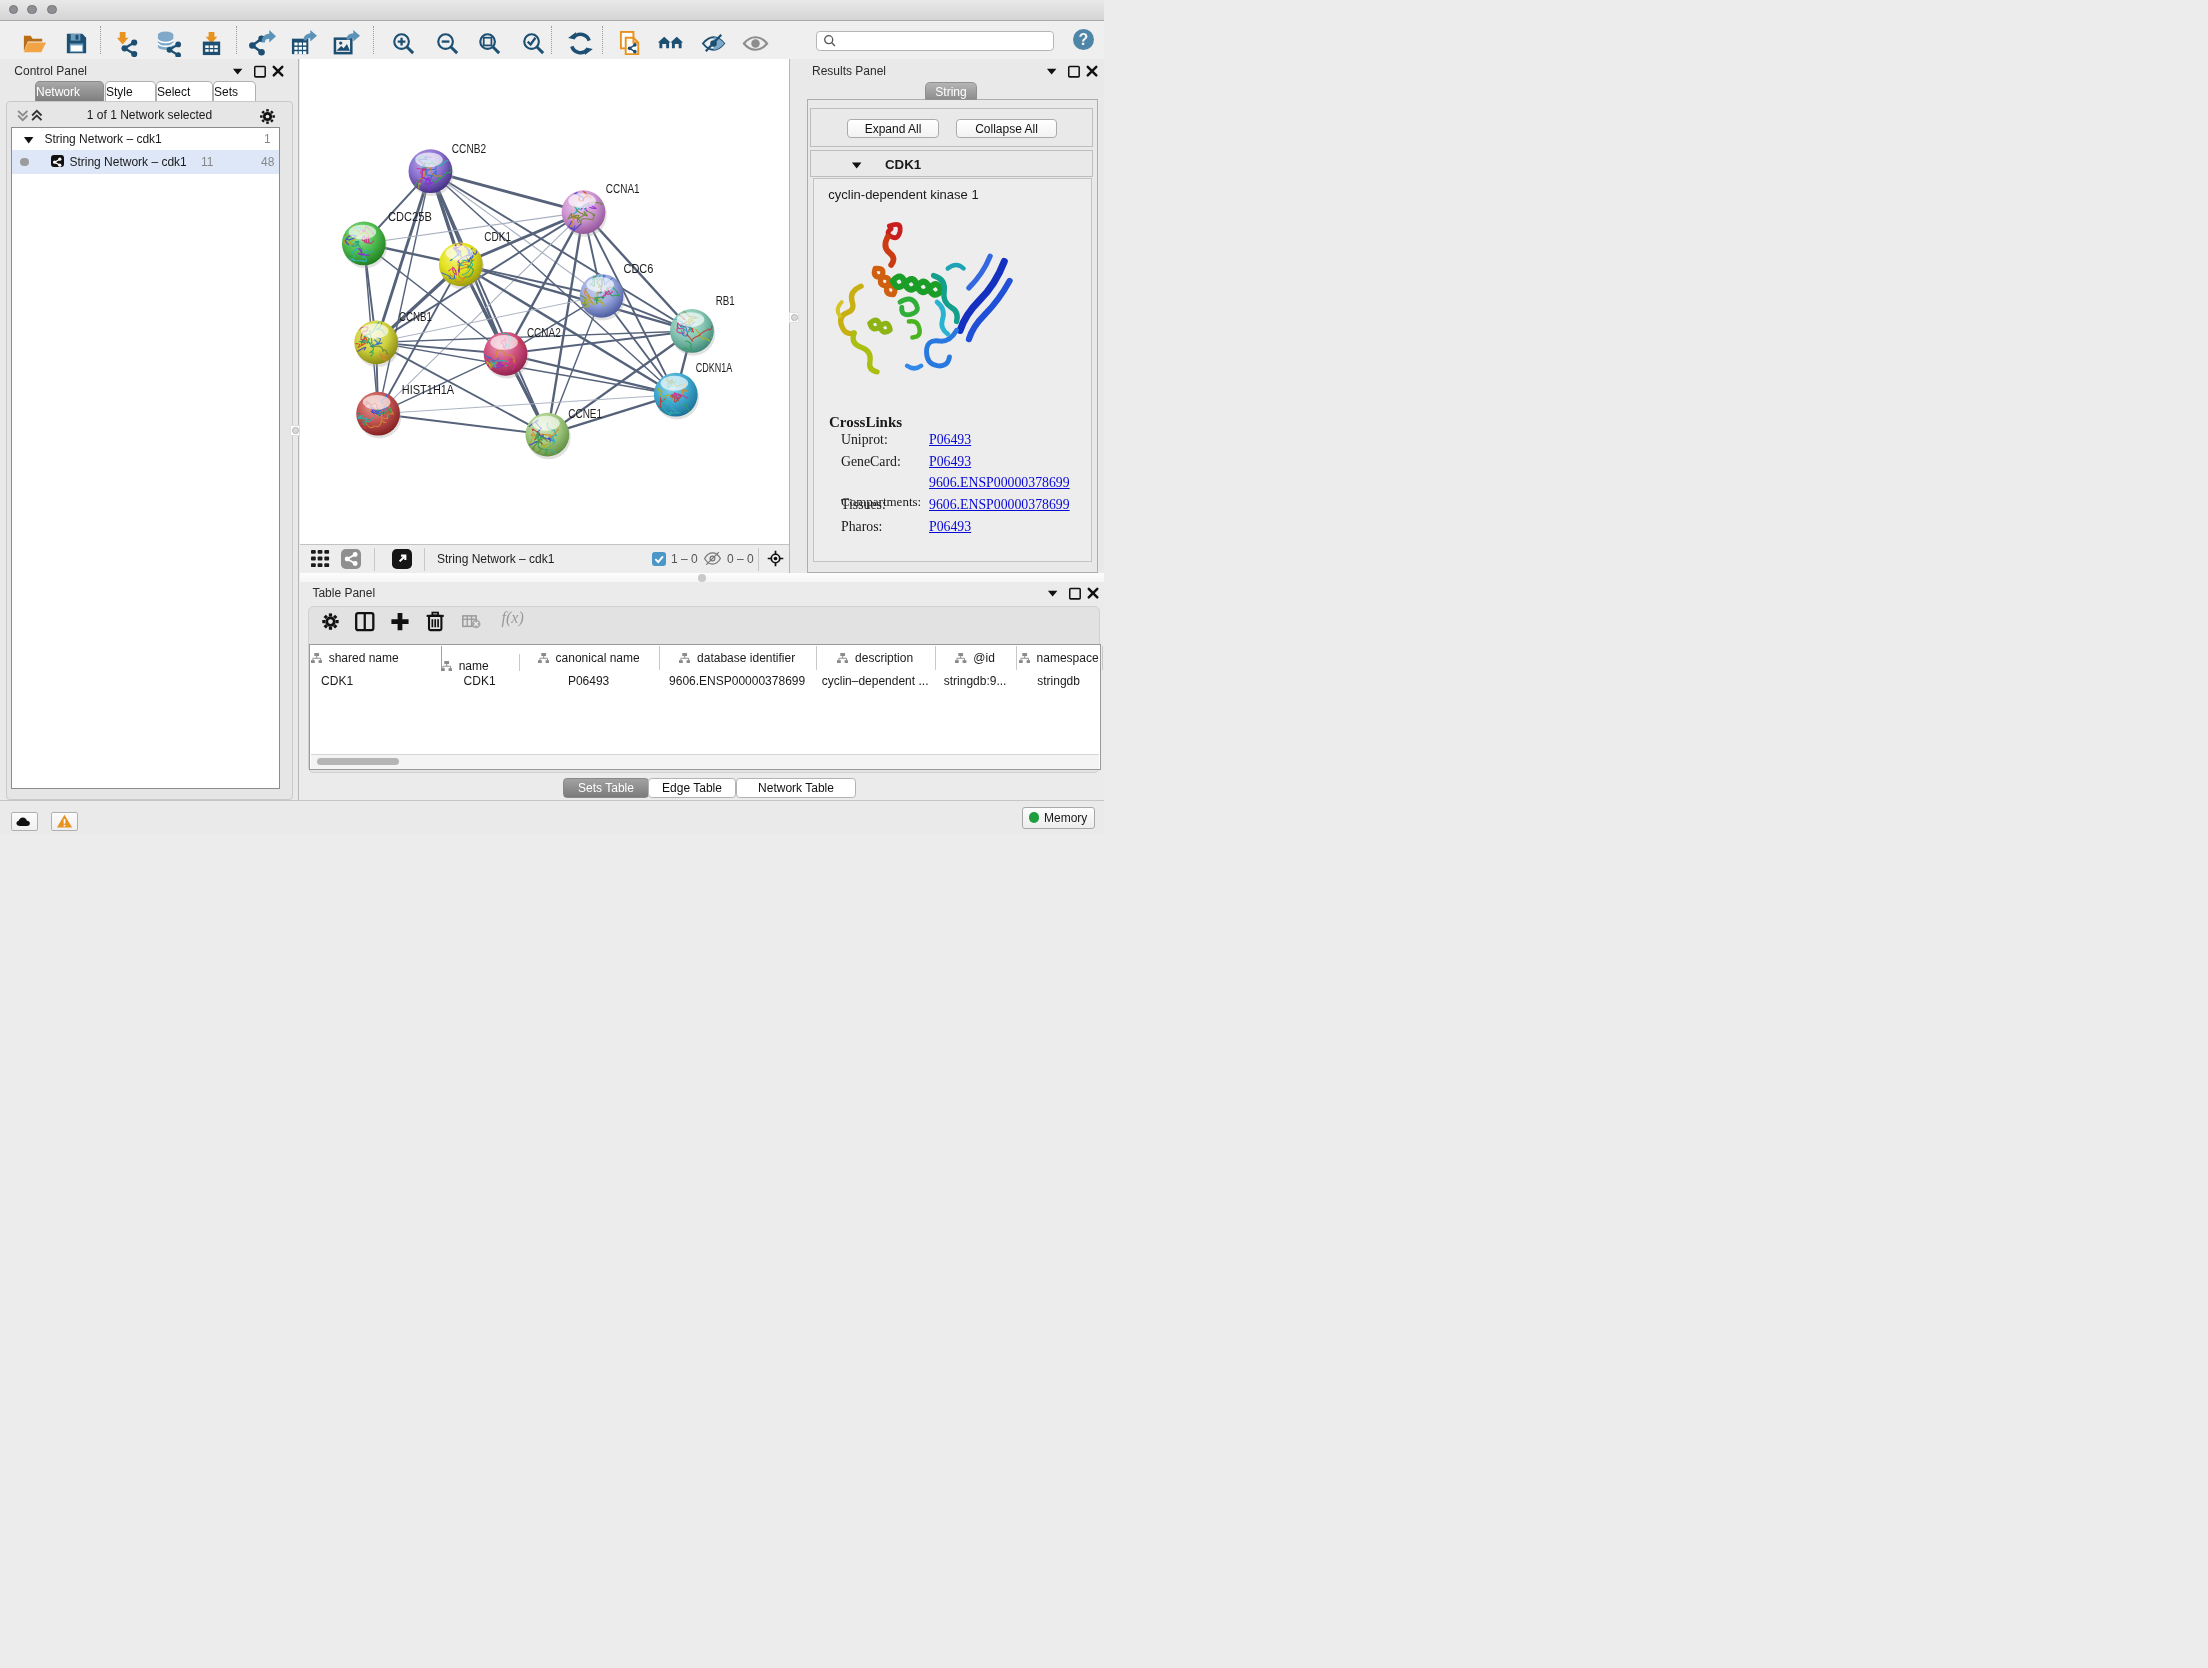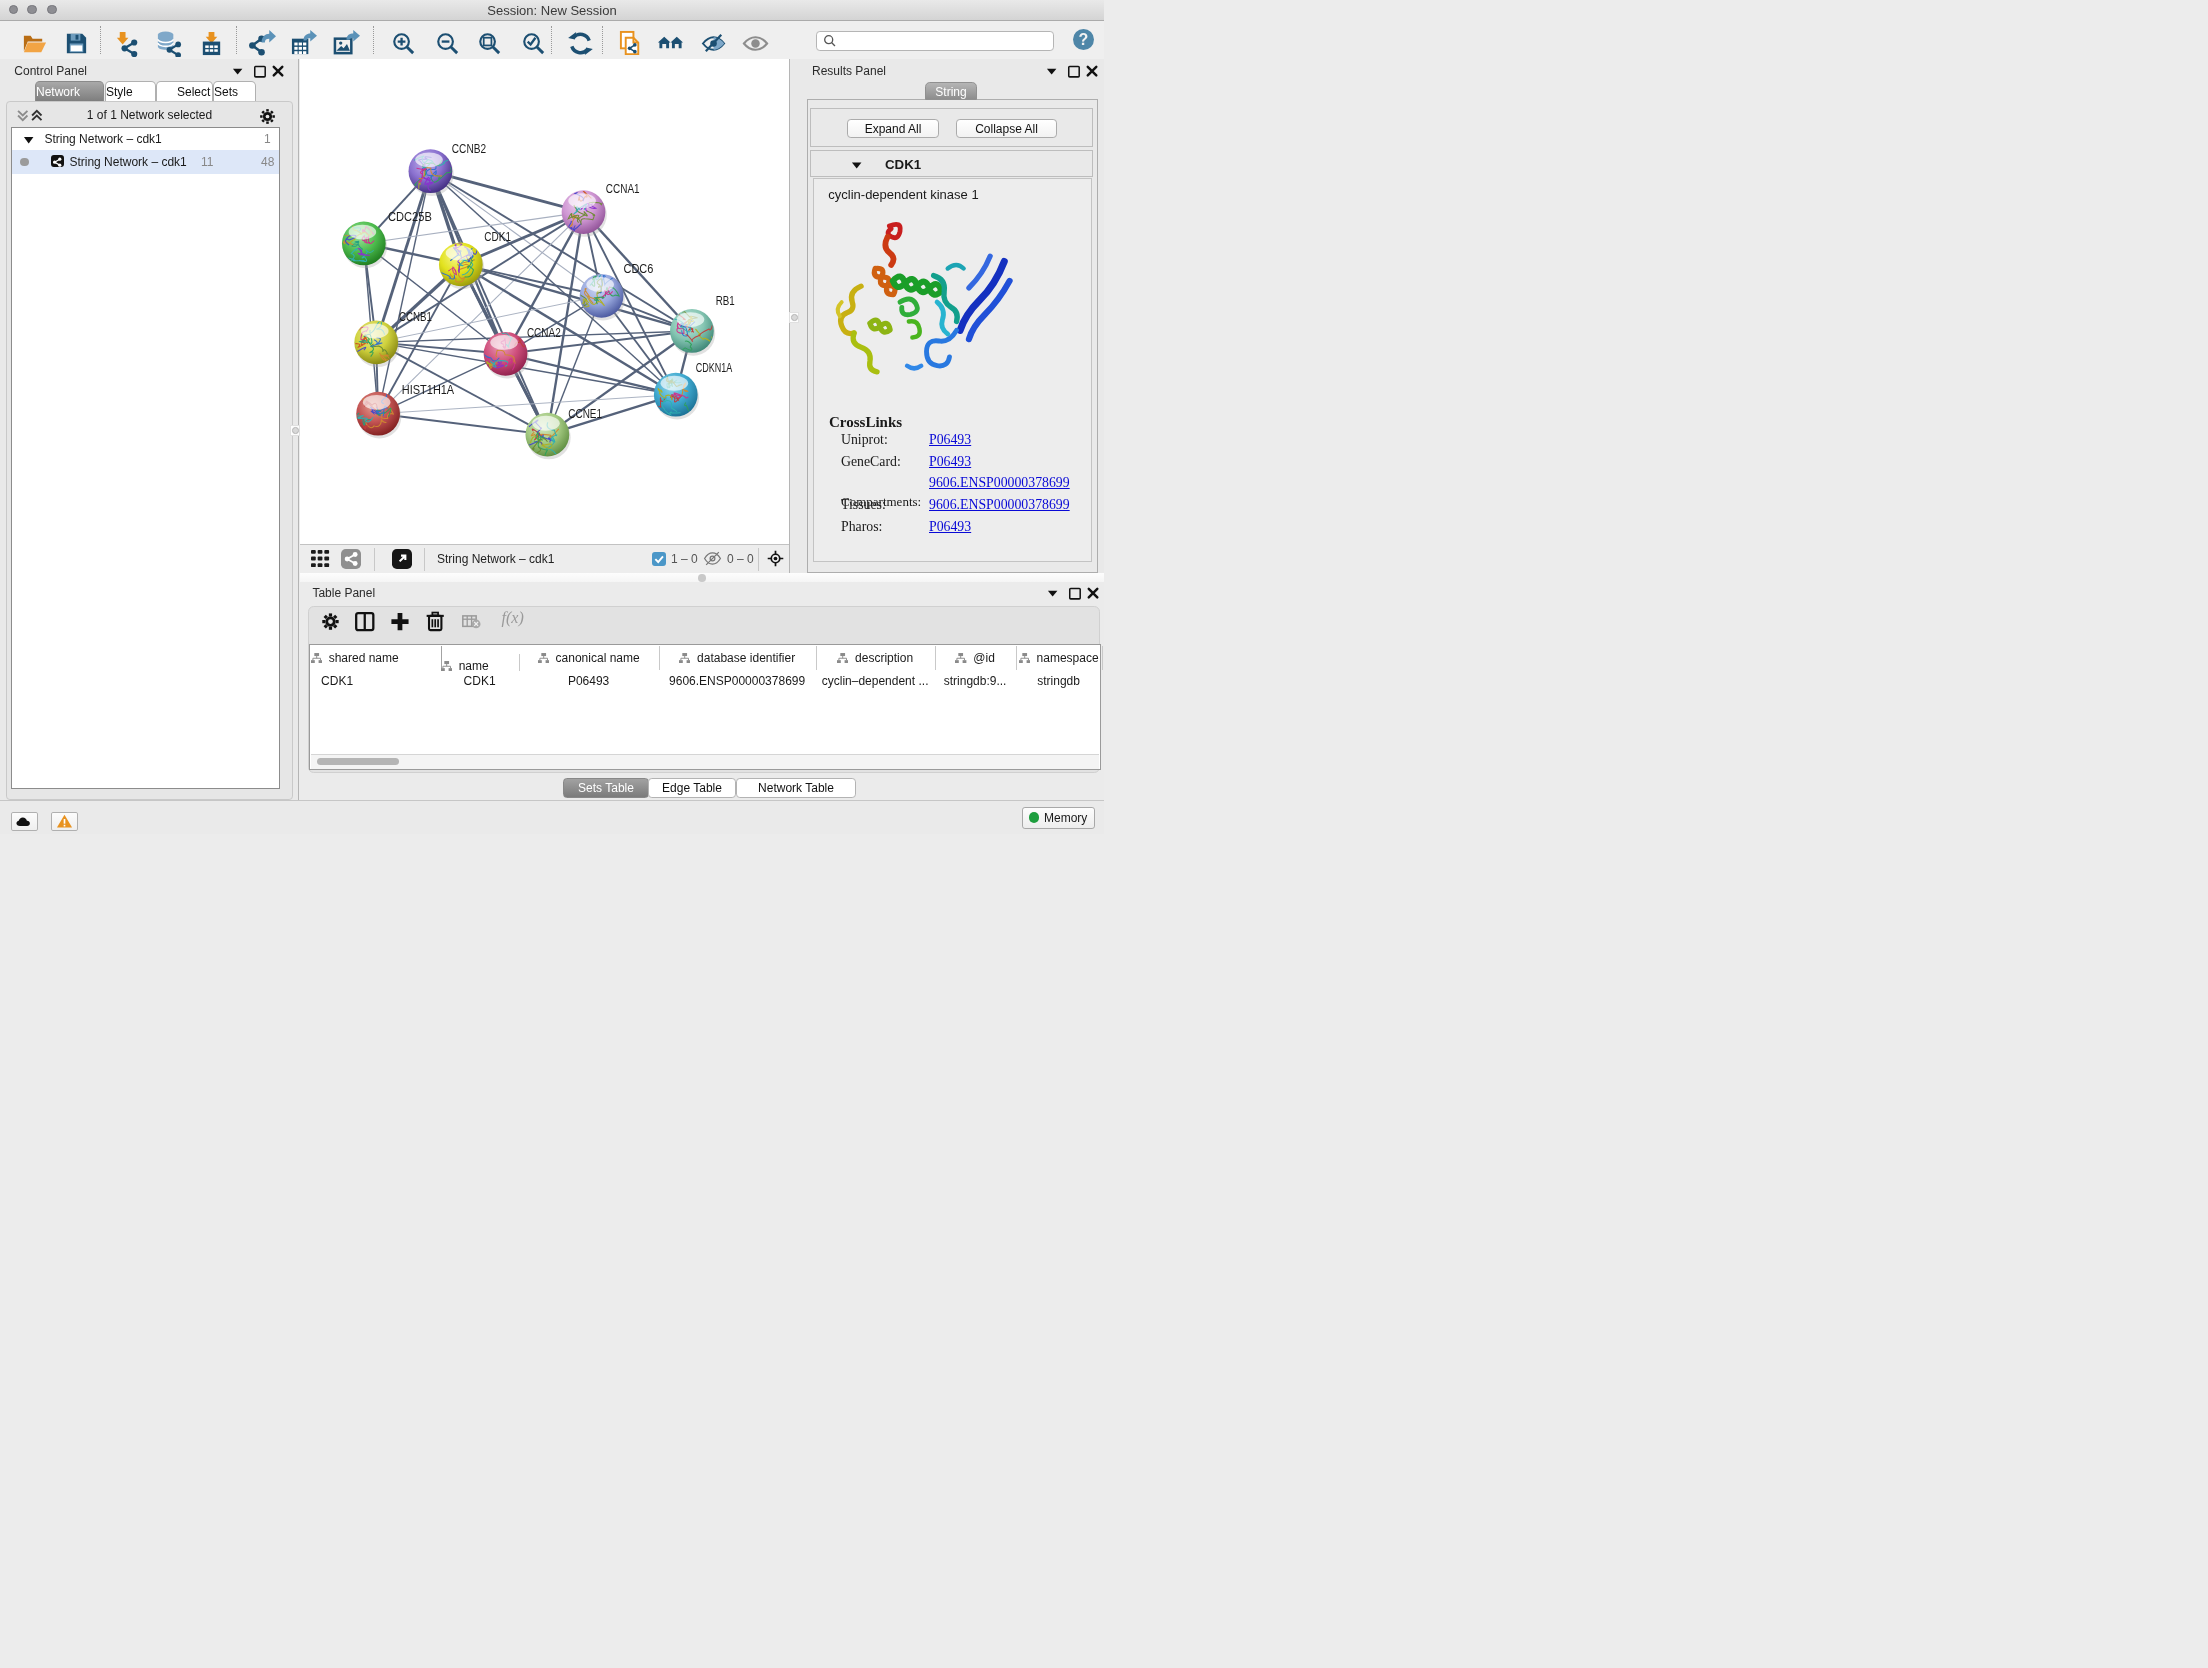--- a/index.html
+++ b/index.html
@@ -16,21 +16,20 @@
 .serif{font-family:"Liberation Serif",serif;}
 .link{color:#0909d6;text-decoration:underline;}
 </style>
 </head>
 <body>
 
 <div class="abs" style="left:0;top:0;width:1104px;height:20px;background:linear-gradient(#e9e9e9,#d4d4d4);border-bottom:1px solid #ababab;">
   <div class="abs" style="left:8.6px;top:4.8px;width:9.5px;height:9.5px;border-radius:50%;background:#8e8e93;border:1px solid #76767c;box-sizing:border-box;"></div>
   <div class="abs" style="left:27px;top:4.8px;width:9.5px;height:9.5px;border-radius:50%;background:#8e8e93;border:1px solid #76767c;box-sizing:border-box;"></div>
   <div class="abs" style="left:47px;top:4.8px;width:9.5px;height:9.5px;border-radius:50%;background:#8e8e93;border:1px solid #76767c;box-sizing:border-box;"></div>
-  <div class="abs" style="left:0;top:2.9px;width:1104px;text-align:center;font-size:13px;color:#3a3a3a;">Session: New Session</div>
 </div>
 
 <div class="abs" style="left:0;top:21px;width:1104px;height:38px;background:#efefef;">
   <svg class="ico" style="left:21px;" width="27" height="27" viewBox="0 0 28 28">
       <path d="M3 6 L10 6 L12 9 L22 9 L22 12 L7 12 L3 22 Z" fill="#b96d14"></path>
       <path d="M7 13 L26 13 L21 23 L3 23 Z" fill="#f2a444"></path>
     </svg>
     <svg class="ico" style="left:63px;" width="27" height="27" viewBox="0 0 28 28">
       <path d="M4 4 L20 4 L24 8 L24 24 L4 24 Z" fill="#1c4f72"></path>
       <rect x="8" y="4" width="10" height="7" fill="#6e9cbd"></rect>
@@ -181,21 +180,21 @@
 <div class="abs" style="left:0;top:59px;width:299px;height:741px;background:#e9e9e9;border-right:1px solid #b5b5b5;box-sizing:border-box;">
   <div class="abs ptitle" style="left:14.3px;top:4.8px;">Control Panel</div>
   <svg class="abs" width="57" height="13.3" viewBox="0 0 60 14" style="left:231px;top:5.7px;">
     <path d="M2 4 L12 4 L7 10 Z" fill="#111"></path>
     <rect x="25" y="1.5" width="11" height="11" fill="none" stroke="#111" stroke-width="1.6" rx="1"></rect>
     <path d="M45 2 L54 11 M54 2 L45 11" stroke="#111" stroke-width="2.6" stroke-linecap="round"></path>
   </svg>
 
   <div class="tab tabsel" style="left:35px;top:22px;width:69px;height:20px;line-height:20px;">Network</div>
   <div class="tab" style="left:105px;top:22px;width:51px;height:20px;line-height:20px;">Style</div>
-  <div class="tab" style="left:156px;top:22px;width:57px;height:20px;line-height:20px;padding-left:20px;">Select</div>
+  <div class="tab" style="left:156px;top:22px;width:57px;height:20px;line-height:20px;">Select</div>
   <div class="tab" style="left:213px;top:22px;width:43px;height:20px;line-height:20px;">Sets</div>
   <div class="abs" style="left:5.7px;top:42px;width:287px;height:699px;background:#e6e6e6;border:1px solid #c9c9c9;border-radius:3.8px;box-sizing:border-box;"></div>
 
   <svg class="abs" width="28.5" height="15" viewBox="0 0 30 16" style="left:16px;top:49px;">
     <path d="M2 3 L7 8 L12 3 M2 8 L7 13 L12 8" fill="none" stroke="#8c8c8c" stroke-width="2"></path>
     <path d="M17 8 L22 3 L27 8 M17 13 L22 8 L27 13" fill="none" stroke="#333" stroke-width="2"></path>
   </svg>
   <div class="abs" style="left:0;top:49px;width:299px;text-align:center;font-size:12px;color:#1a1a1a;">1 of 1 Network selected</div>
   <svg class="abs" width="17" height="17" viewBox="0 0 24 24" style="left:259px;top:49px;">
       <g transform="translate(12,12)">

